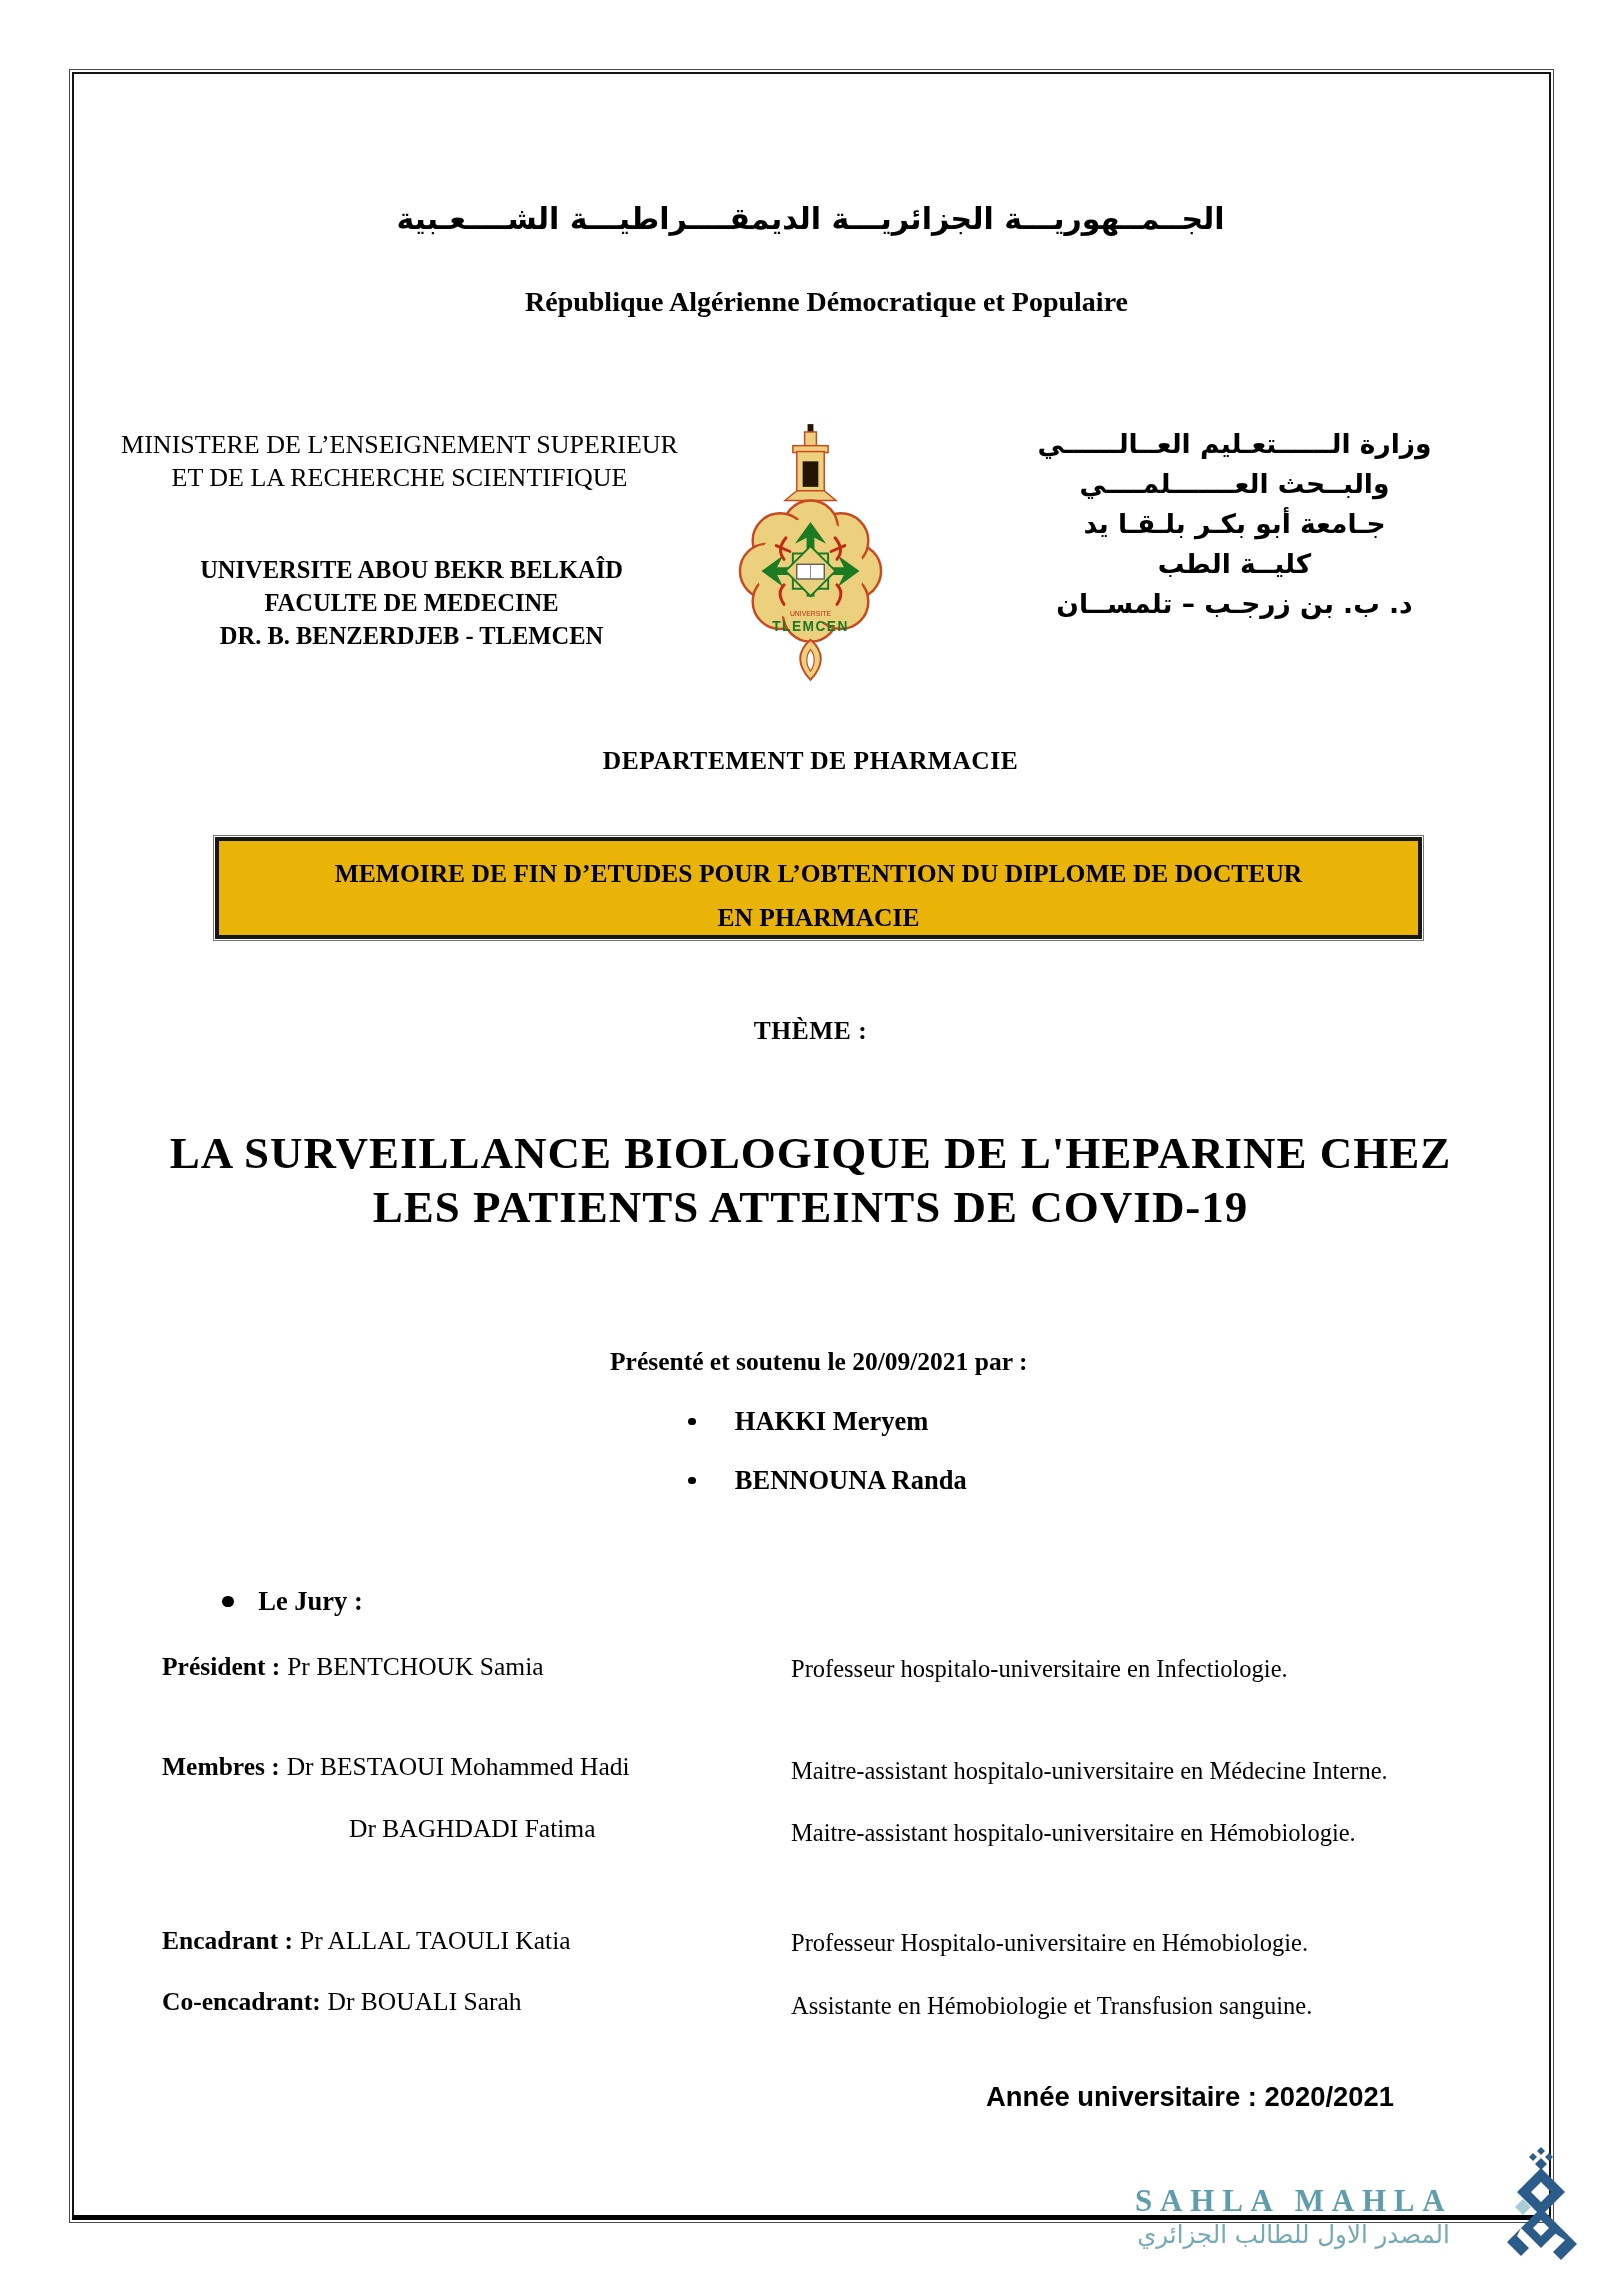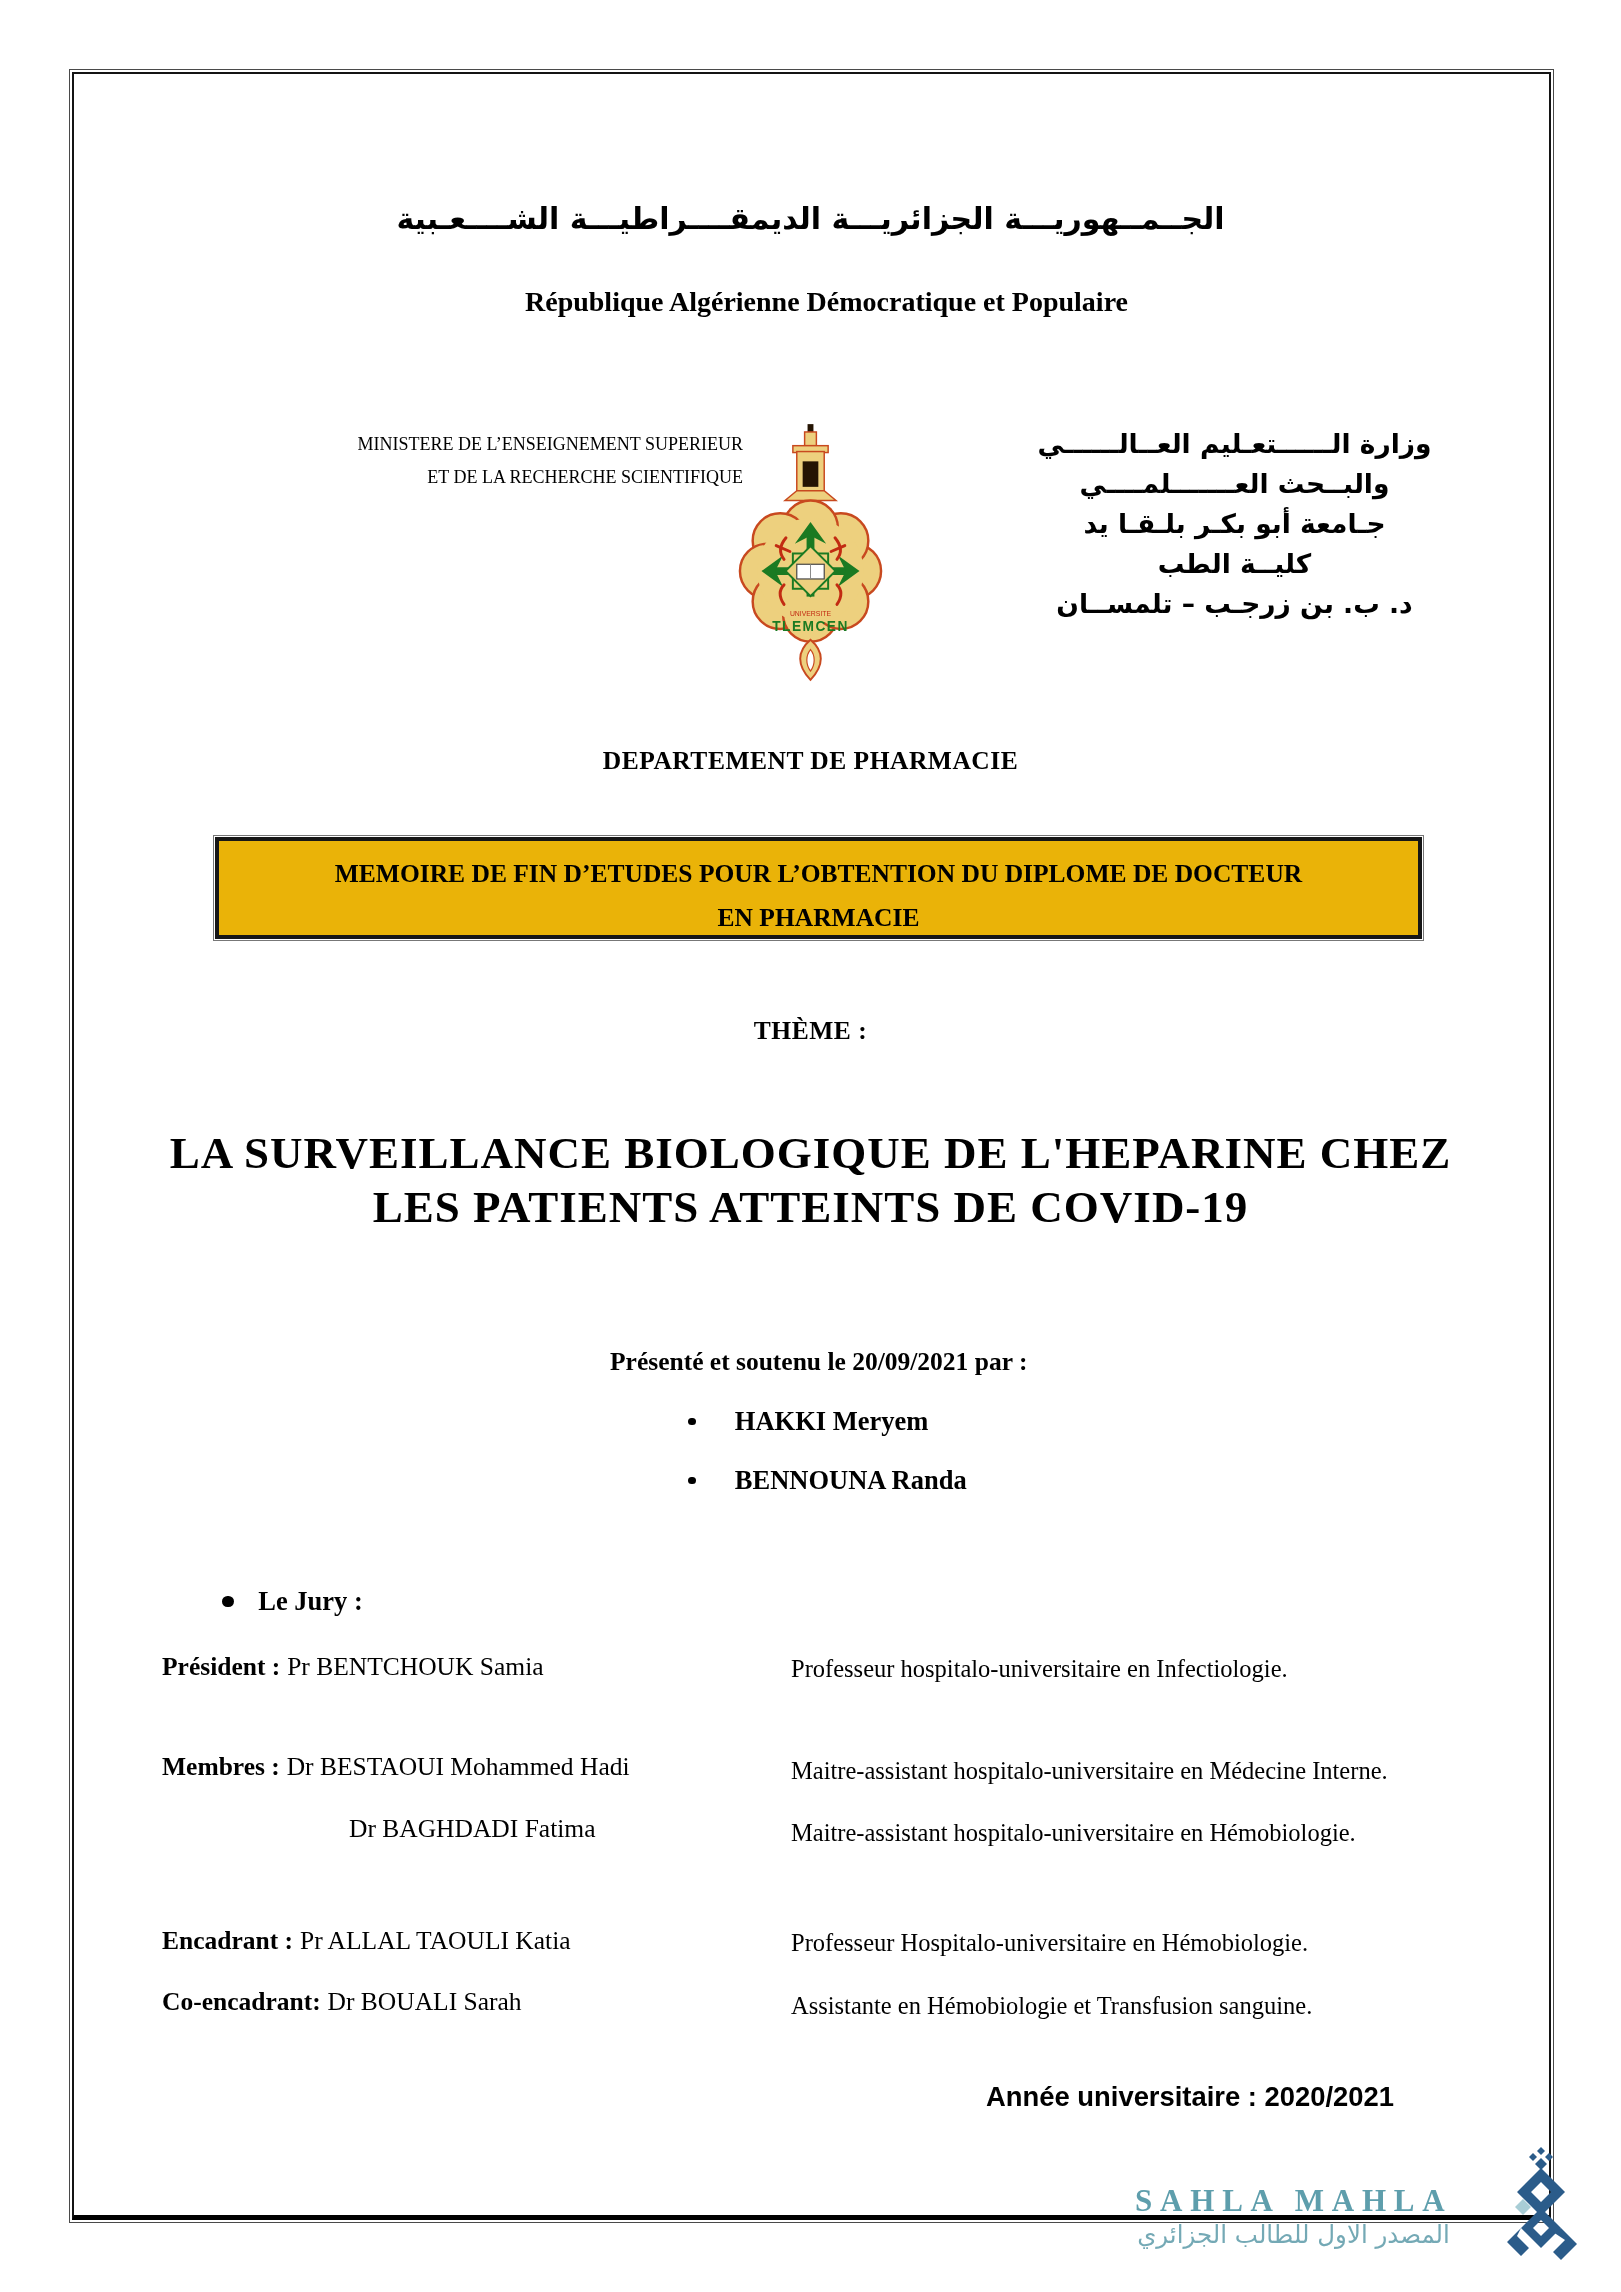--- a/index.html
+++ b/index.html
@@ -9,21 +9,21 @@
   .pre{white-space:pre-line;}
   .ctr{left:0;width:1621px;text-align:center;}
 
   
   .frame{position:absolute;left:69px;top:69px;width:1483px;height:2152px;border:1px solid #4a4a4a;}
   .frame-inner{position:absolute;left:2px;top:2px;right:2px;bottom:2px;border:2.9px solid #141414;border-bottom:5.9px solid #000;}
 
   .ar-top{top:165px;font-weight:bold;font-size:30px;font-family:"DejaVu Sans",sans-serif;direction:rtl;}
   .fr-top{top:250px;font-weight:bold;font-size:28px;padding-left:16px;}
 
-  .ministry{left:96px;top:392px;width:647px;text-align:right;font-size:18px;line-height:33px;}
+  .ministry{left:76px;top:392px;width:647px;text-align:center;font-size:26px;line-height:33px;}
   .university{left:88px;top:517px;width:647px;text-align:center;font-weight:bold;font-size:24.5px;line-height:33px;}
   .ministry-ar{left:1019px;top:388px;width:431px;text-align:center;font-weight:bold;font-size:26.5px;
                line-height:40px;font-family:"DejaVu Sans",sans-serif;direction:rtl;}
   .logo{left:737px;top:386px;width:147px;height:261px;}
 
   .dept{top:710px;font-weight:bold;font-size:25.5px;letter-spacing:0.5px;}
 
   .banner{left:215px;top:801px;width:1207px;height:102px;box-sizing:border-box;background:#eab308;
           border:4.9px solid #161616;outline:1px solid #777;outline-offset:1px;
           text-align:center;font-weight:bold;font-size:25.5px;line-height:44px;padding-top:11px;}
@@ -63,20 +63,23 @@
 
   <div class="frame">
     <div class="frame-inner"></div>
   </div>
 
   <div class="abs ctr ar-top">الجــمــهوريـــة الجزائريـــة الديمقــــراطيـــة الشــــعـبية</div>
   <div class="abs ctr fr-top">République Algérienne Démocratique et Populaire</div>
 
   <div class="abs ministry pre">MINISTERE DE L’ENSEIGNEMENT SUPERIEUR
 ET DE LA RECHERCHE SCIENTIFIQUE</div>
+  <div class="abs university pre">UNIVERSITE ABOU BEKR BELKAÎD
+FACULTE DE MEDECINE
+DR. B. BENZERDJEB - TLEMCEN</div>
   <div class="abs ministry-ar pre">وزارة الــــــتعـليم العــالــــــي
 والبــحث العـــــــلمــــي
 جـامعة أبو بكـر بلـقـا يد
 كليــة الطب
 د. ب. بن زرجـب – تلمســان</div>
 
   <div class="abs logo">
     <svg width="147" height="261" viewBox="0 0 150 266">
 
       <rect x="72" y="2" width="6" height="9" fill="#241403"></rect>

